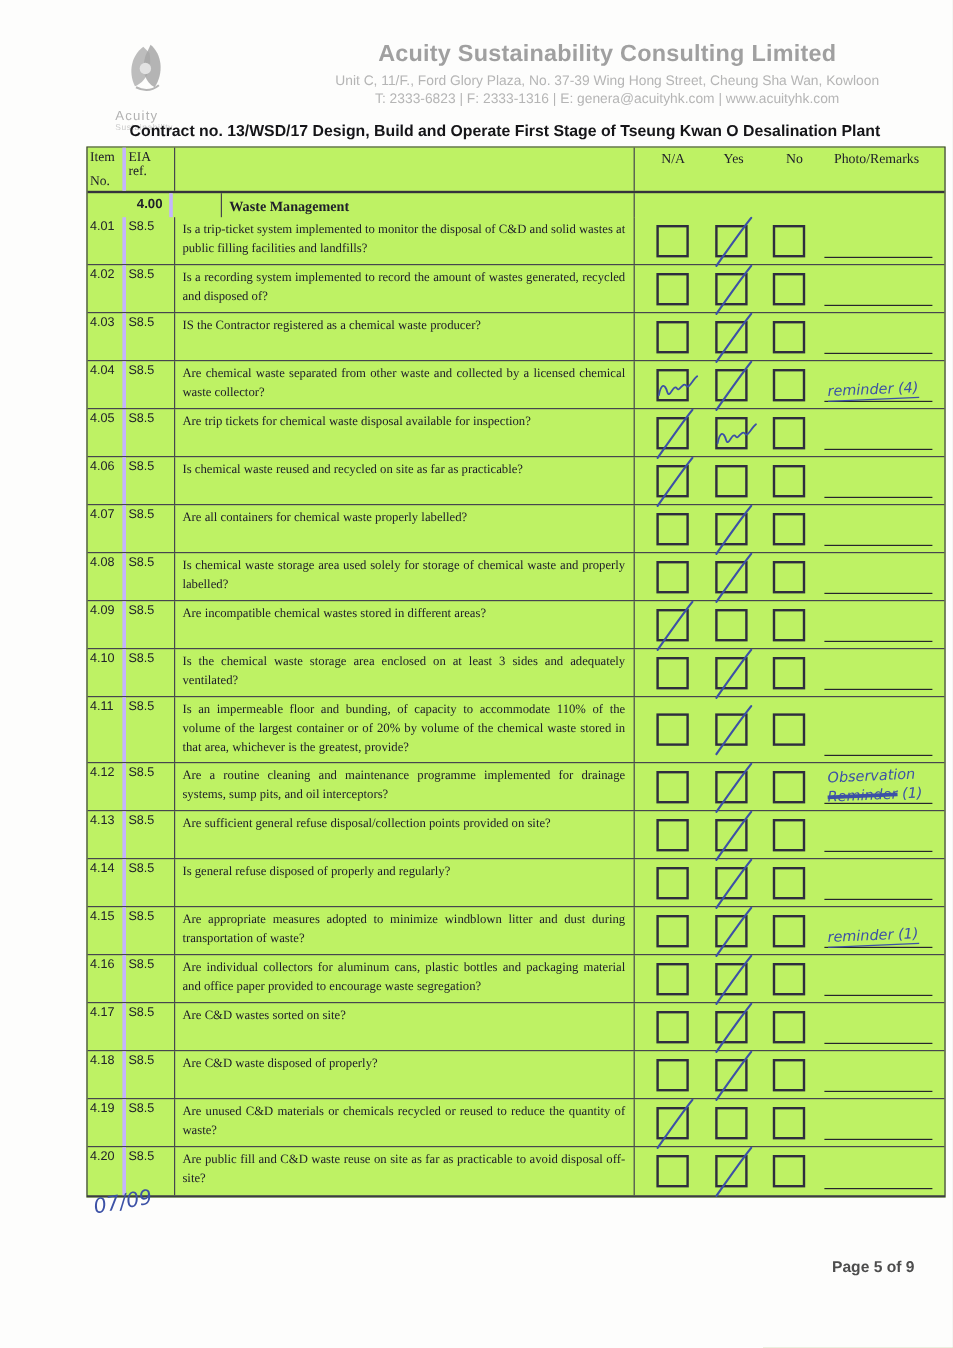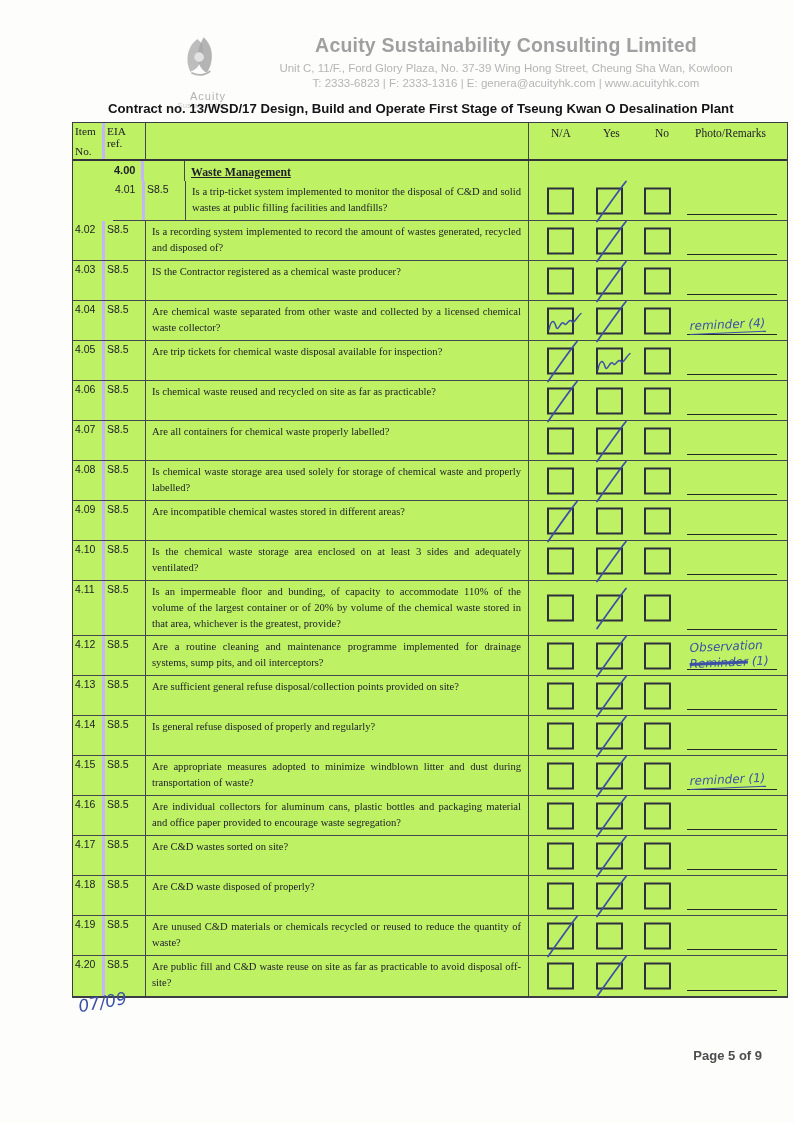--- a/index.html
+++ b/index.html
@@ -3,21 +3,21 @@
 <meta charset="utf-8">
 <style>
   html,body{margin:0;padding:0;background:#e8e8e8;}
   .page{
     position:relative; width:794px; height:1123px; margin:0 auto;
     background:#fdfdfc; overflow:hidden;
     font-family:"Liberation Serif", serif; color:#20202a;
   }
   
   .header{position:absolute; top:28px; left:96px; width:690px; display:flex; align-items:flex-start;}
-  .logo{width:130px; text-align:right; padding-top:4px;}
+  .logo{width:130px; text-align:left; padding-top:4px;}
   .logo-caption1{font-family:"Liberation Sans",sans-serif; font-size:11px; color:#b2b2b2; letter-spacing:1px; margin-top:2px;}
   .logo-caption2{font-family:"Liberation Sans",sans-serif; font-size:7px; color:#c9c9c9; letter-spacing:.5px;}
   .header-text{flex:1; text-align:center; padding-top:6px;}
   .company-name{font-family:"Liberation Sans",sans-serif; font-weight:bold; font-size:19.5px; color:#a0a0a0; letter-spacing:.2px;}
   .company-address{font-family:"Liberation Sans",sans-serif; font-size:11.5px; color:#b5b5b5; margin-top:5px;}
   .company-contact{font-family:"Liberation Sans",sans-serif; font-size:11.5px; color:#b5b5b5; margin-top:3px;}
   .contract-title{
     position:absolute; top:101px; left:108px; width:690px;
     font-family:"Liberation Sans",sans-serif; font-weight:bold; font-size:13.2px; color:#151518;
   }
@@ -39,22 +39,22 @@
   
   .thead{border-bottom:2px solid #34343c; height:38px;}
   .thead .c-item,.thead .c-eia{font-family:"Liberation Serif",serif; font-size:11.3px;}
   .thead .c-item span{display:block;}
   .thead .gap{height:8px;}
   .hlabel{position:absolute; top:4px; font-size:11.5px; white-space:nowrap;}
   .hl-na{left:22px;} .hl-yes{left:74px;} .hl-no{left:126px;} .hl-remarks{left:166px;}
   
   .section-row{height:20px; border-bottom:none;margin-left:39px;}
   .section-row .c-item{font-weight:bold; font-size:11px; padding-top:3px;}
-  .section-title{font-weight:bold; font-size:11.8px; text-align:left; padding-top:3px;text-decoration:underline;}
-  .row-first{border-top:none;margin-left:40px;}
+  .section-title{font-weight:bold; font-size:11.8px; text-align:left; padding-top:3px;}
+  .row-first{border-top:none;}
   
   .drow{min-height:40px;}
   
   .cbox{position:absolute; top:50%; transform:translateY(-50%); width:27px; height:27px;
     border:2px solid #2e2e3e; box-sizing:border-box; background:transparent;}
   .cb-na{left:18px;} .cb-yes{left:67px;} .cb-no{left:115px;}
   .mark{position:absolute; overflow:visible; pointer-events:none;}
   
   .rline{position:absolute; left:158px; right:10px; bottom:5px; border-bottom:1.3px solid #26262c; height:0;}
   .hw{position:absolute; left:161px; bottom:7px; white-space:nowrap;

